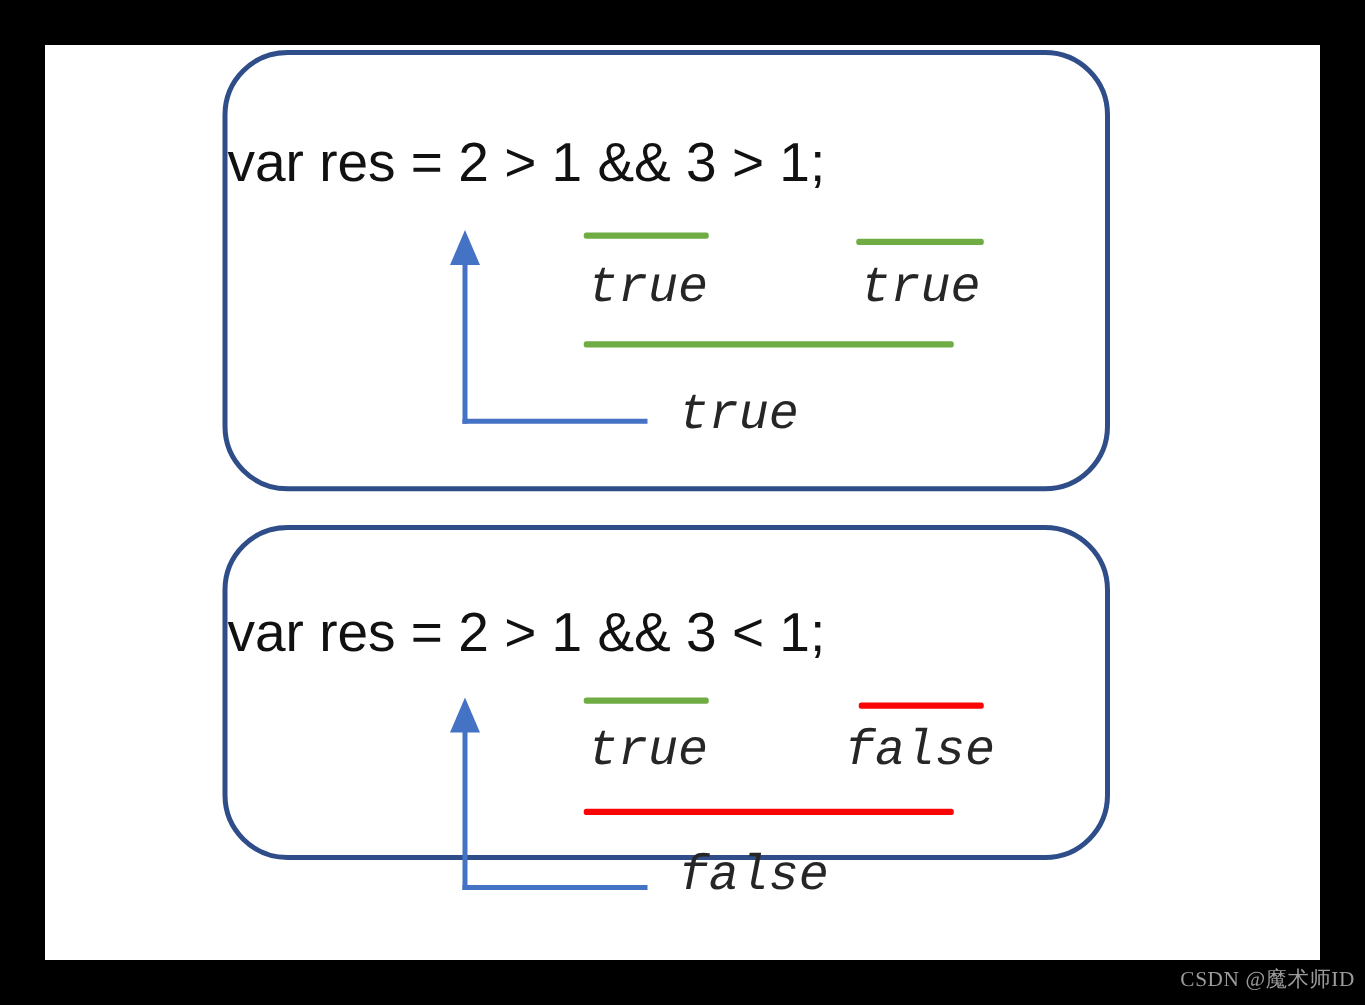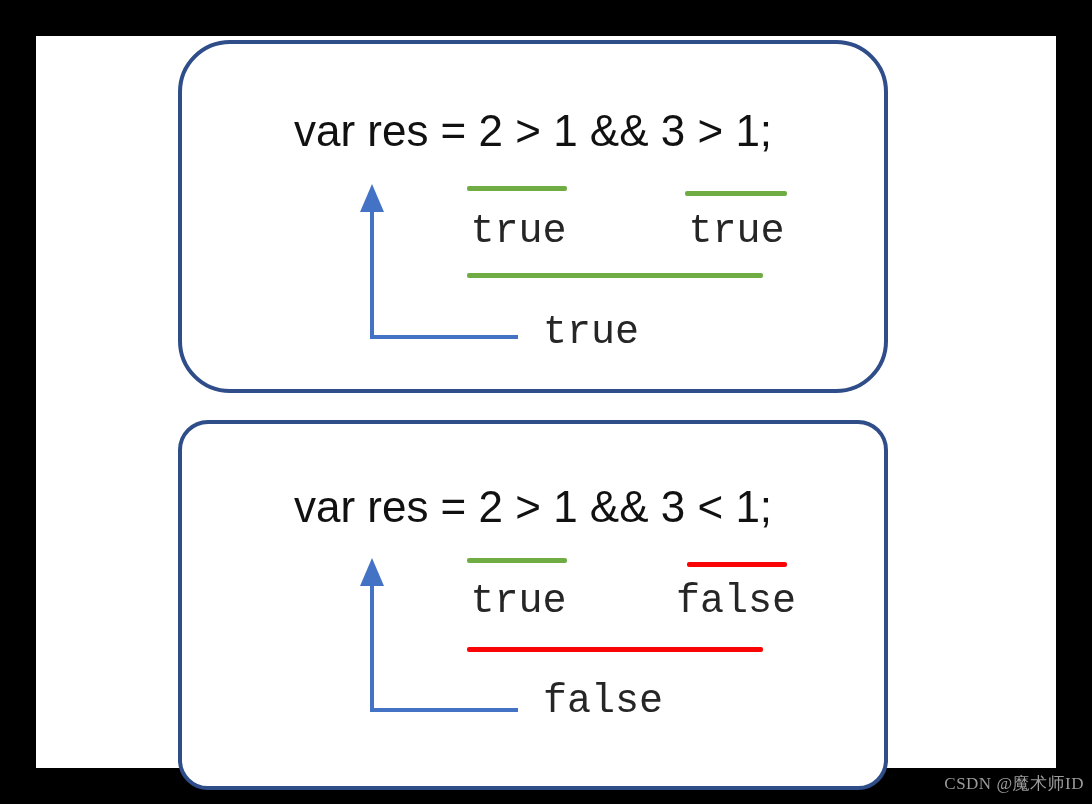--- a/index.html
+++ b/index.html
@@ -23,25 +23,24 @@
     background: #fff;
   }
   .ebox {
     position: absolute; left: 142px; width: 710px;
     border: 4px solid var(--navy);
     border-radius: 52px;
     background: #fff;
     box-sizing: border-box;
   }
   #ex1 { top: 4px;   height: 353px; }
-  #ex2 { top: 384px; height: 370px; border-radius: 30px; }
+  #ex2 { top: 384px; height: 268px; }
 
   .expr {
     position: absolute; left: 0; width: 702px;
-    text-align: center;
     font-size: 44px; line-height: 50px;
     color: var(--code);
     white-space: nowrap;
   }
   #ex1 .expr { top: 62px; }
   #ex2 .expr { top: 58px; }
 
   .uline { position: absolute; height: 5px; border-radius: 2px; }
   #ex1 .ul-left  { left: 285px; top: 142px; width: 100px; }
   #ex1 .ul-right { left: 503px; top: 147px; width: 102px; }
@@ -49,20 +48,21 @@
   #ex2 .ul-left  { left: 285px; top: 134px; width: 100px; }
   #ex2 .ul-right { left: 505px; top: 138px; width: 100px; }
   #ex2 .ul-comb  { left: 285px; top: 223px; width: 296px; }
 
   .oplabel, .resultlabel {
     position: absolute;
     font-family: "Liberation Mono", monospace;
     font-size: 40px; line-height: 44px;
     color: var(--label);
     white-space: nowrap;
+    font-style: italic;
   }
   .oplabel { text-align: center; }
   #ex1 .op-left  { left: 279px; width: 115px; top: 166px; }
   #ex1 .op-right { left: 497px; width: 115px; top: 166px; }
   #ex2 .op-left  { left: 279px; width: 115px; top: 156px; }
   #ex2 .op-right { left: 489px; width: 130px; top: 156px; }
 
   #ex1 .resultlabel { left: 361px; top: 267px; }
   #ex2 .resultlabel { left: 361px; top: 256px; }
 

